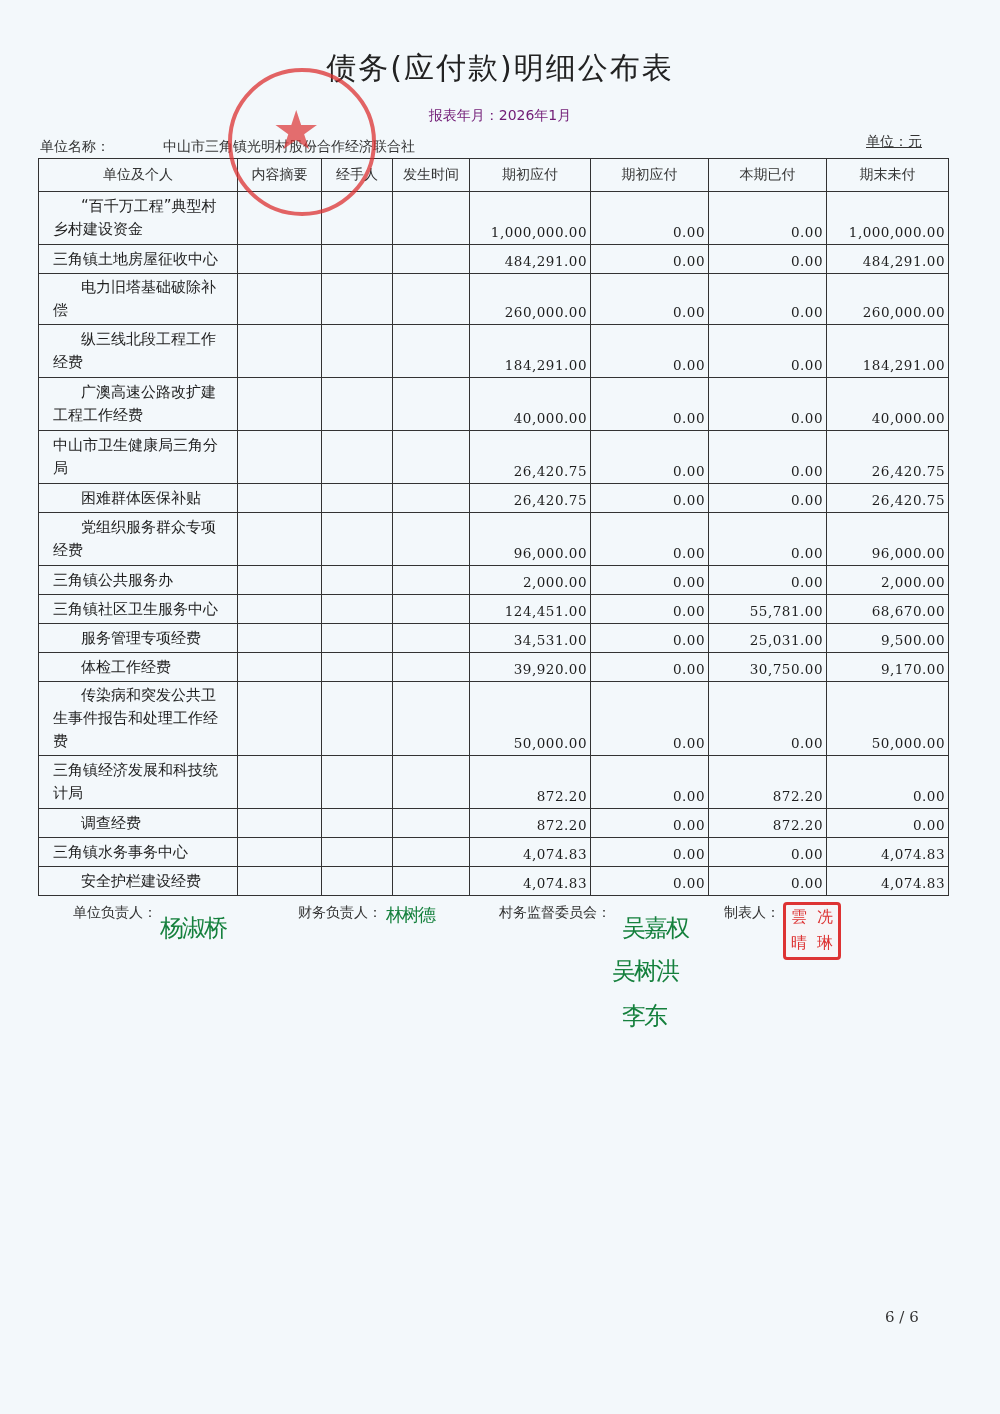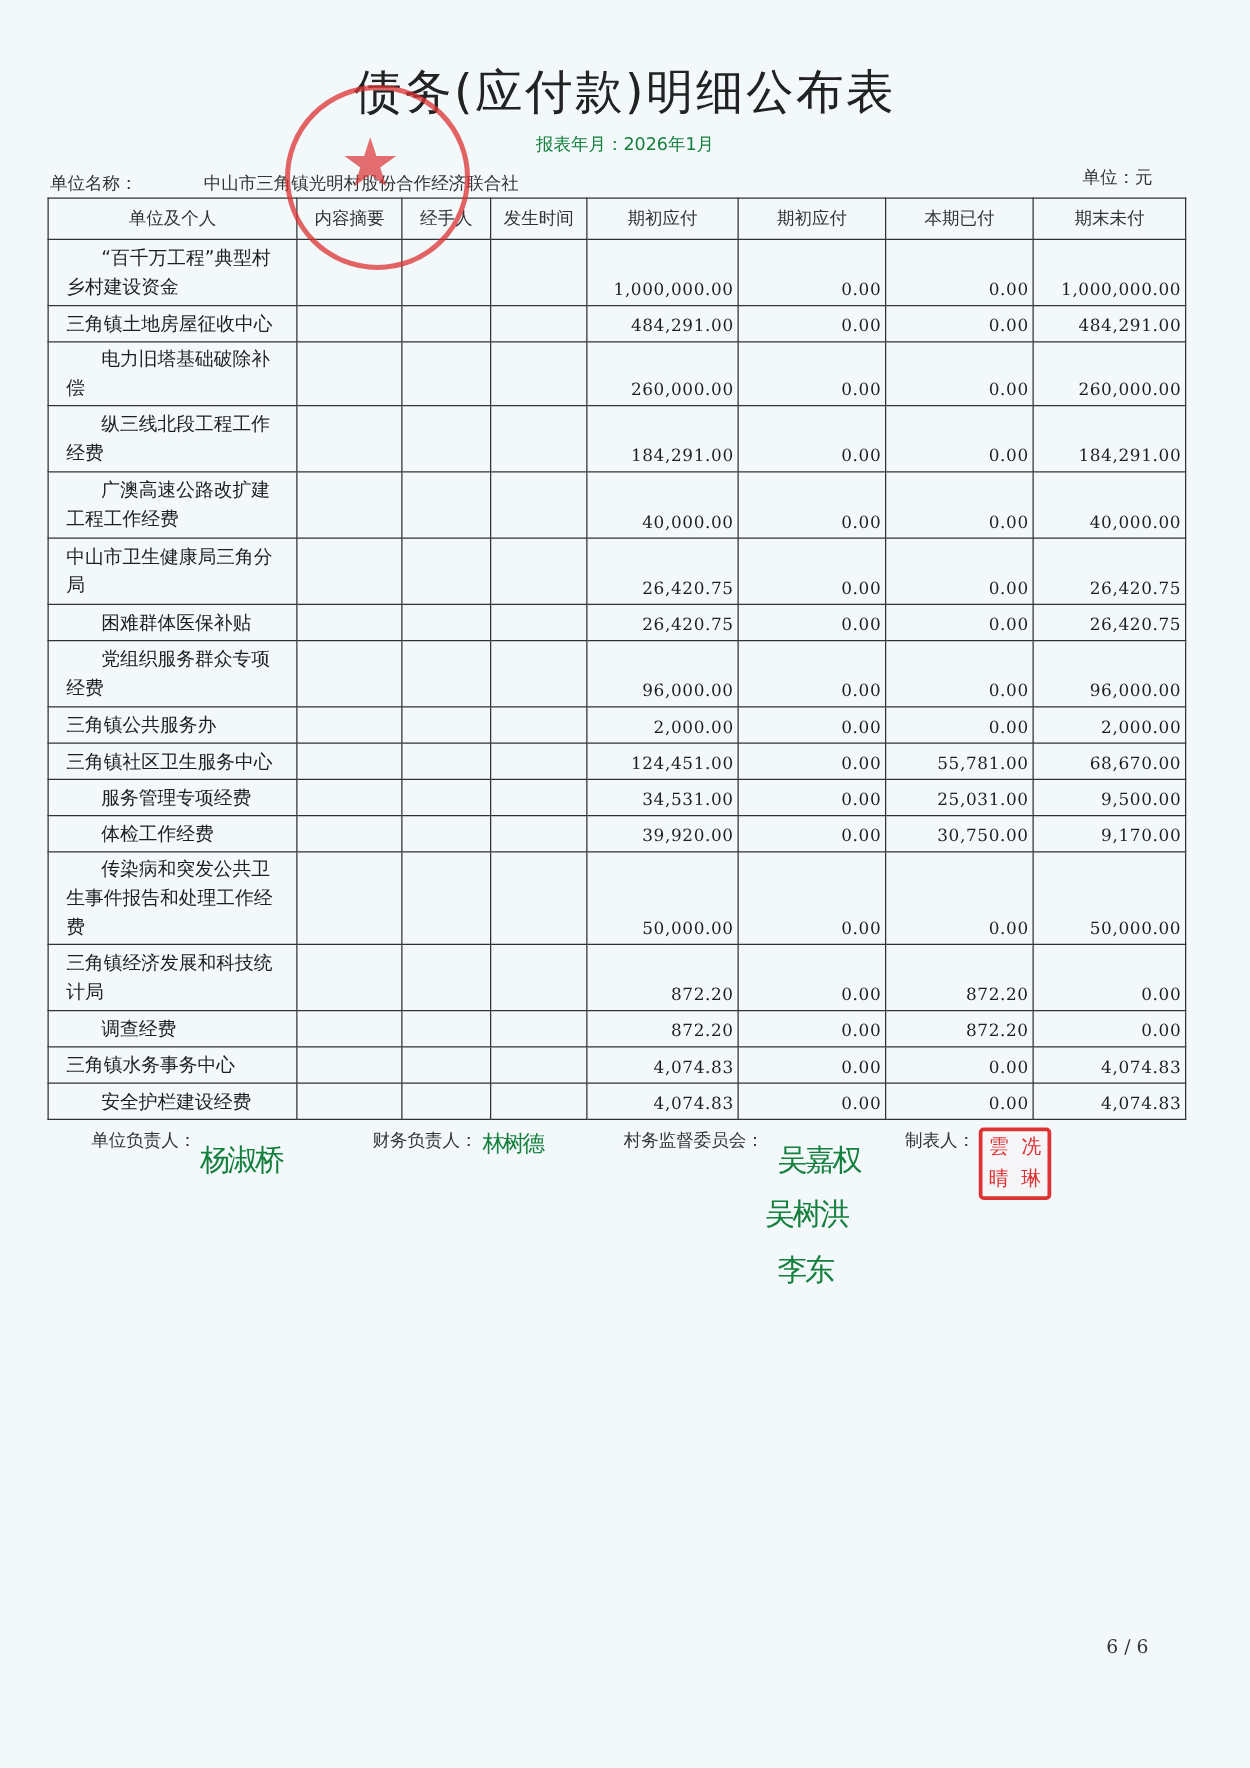--- a/index.html
+++ b/index.html
@@ -4,30 +4,30 @@
 <style>
   html, body { margin: 0; padding: 0; }
   body {
     width: 1000px; height: 1414px; position: relative; overflow: hidden;
     background: #f3f8fb;
     font-family: "DejaVu Sans", "Liberation Sans", sans-serif;
     color: #1e1e1e;
   }
   .title {
     position: absolute; left: 0; width: 1000px; top: 48px;
-    text-align: center; font-size: 38px; letter-spacing: 2px; color: #222;
+    text-align: center; font-size: 30px; letter-spacing: 2px; color: #222;
     font-weight: normal;
   }
   .period {
     position: absolute; left: 0; width: 1000px; top: 107px; text-align: center;
-    font-size: 14px; color: #15803d;
+    font-size: 14px; color: #701a75;
   }
   .unit-name { position: absolute; left: 40px; top: 138px; font-size: 14px; color: #333; }
   .unit-name .val { margin-left: 53px; }
-  .unit-right { position: absolute; left: 866px; top: 133px; font-size: 14px; color: #333; }
+  .unit-right { position: absolute; left: 866px; top: 133px; font-size: 14px; color: #333; text-decoration: underline; }
   table.grid {
     position: absolute; left: 38px; top: 158px; width: 911px;
     border-collapse: collapse; table-layout: fixed;
   }
   table.grid td, table.grid th {
     border: 1.5px solid #333; padding: 0 3px; font-size: 14px; font-weight: normal;
     vertical-align: bottom;
   }
   table.grid th { height: 32px; vertical-align: middle; text-align: center; color: #333; }
   table.grid td.name {

